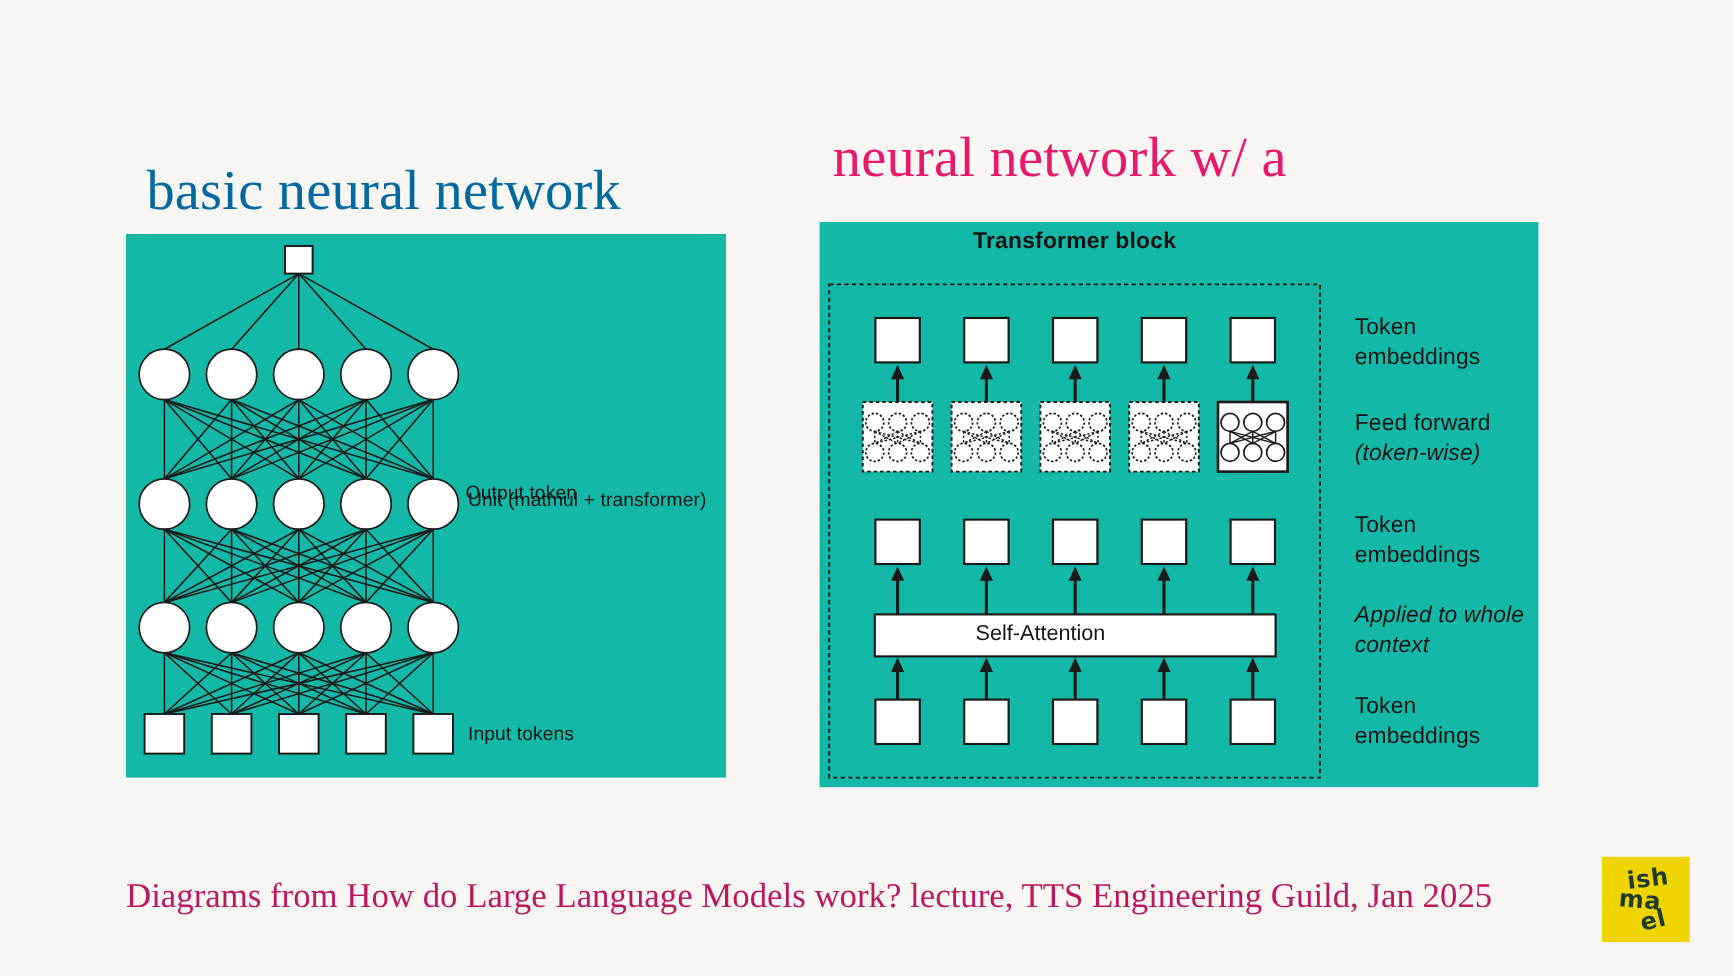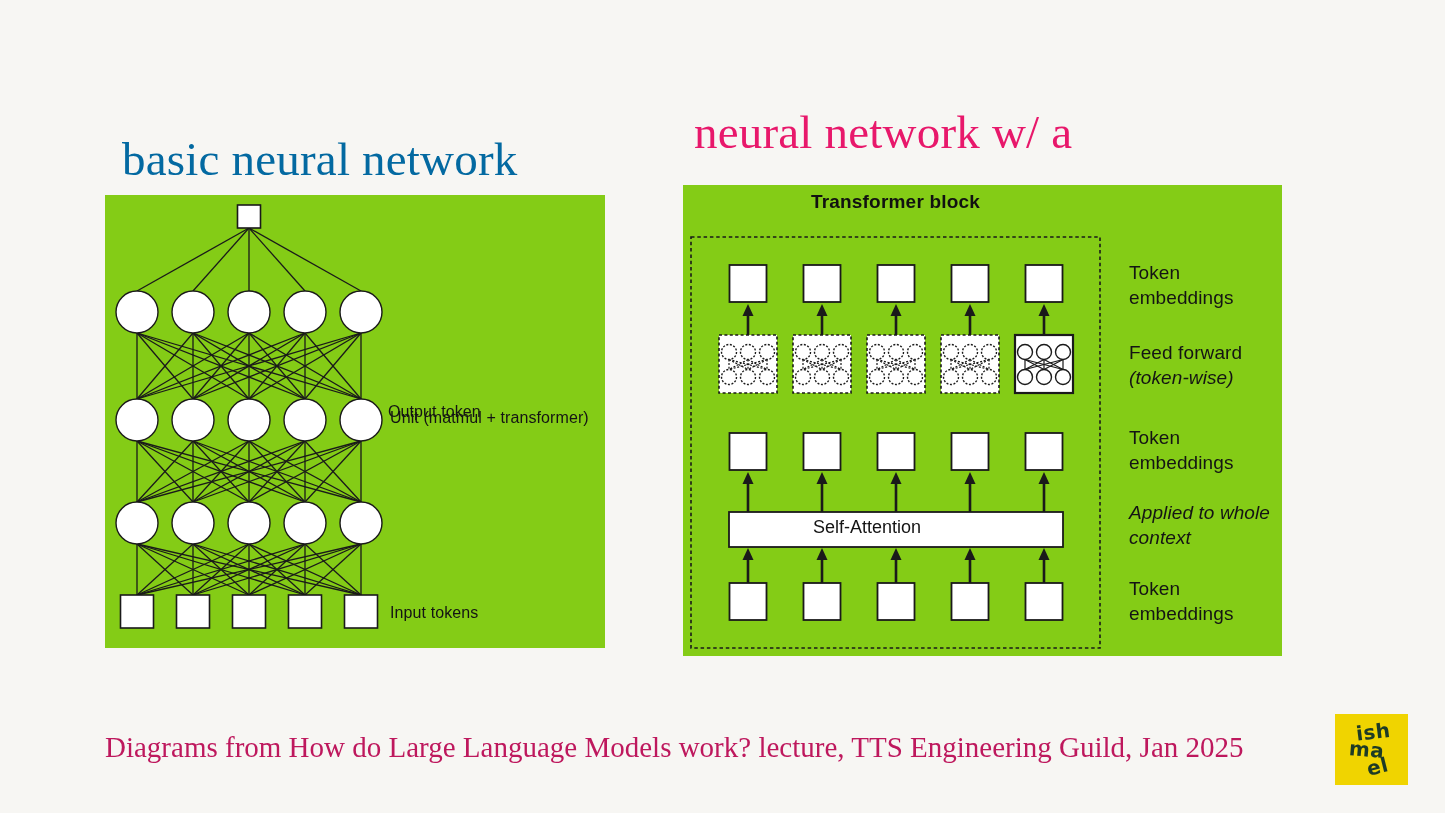--- a/index.html
+++ b/index.html
@@ -11,21 +11,21 @@
   .title{
     position:absolute;
     font-family:"Liberation Serif",serif;
     color:#e8186b;
     font-size:47px;line-height:53px;font-weight:400;
     letter-spacing:0.2px;
     white-space:nowrap;
   }
   #left-title{left:122px;top:111px;}
   #right-title{left:694px;top:63px;margin-top:43px;}
-  .panel{position:absolute;background:#84cc16;}
+  .panel{position:absolute;background:#14b8a6;}
   #left-panel{left:105px;top:195px;width:500px;height:453px;}
   #right-panel{left:683px;top:185px;width:599px;height:471px;}
   svg{position:absolute;left:0;top:0;display:block;}
   .dlabel{
     position:absolute;color:#141414;font-size:16px;font-weight:500;
     letter-spacing:0.1px;white-space:nowrap;
   }
   .rlabel{
     position:absolute;left:446px;width:148px;color:#141414;
     font-size:19px;line-height:25px;font-weight:500;letter-spacing:0.1px;

